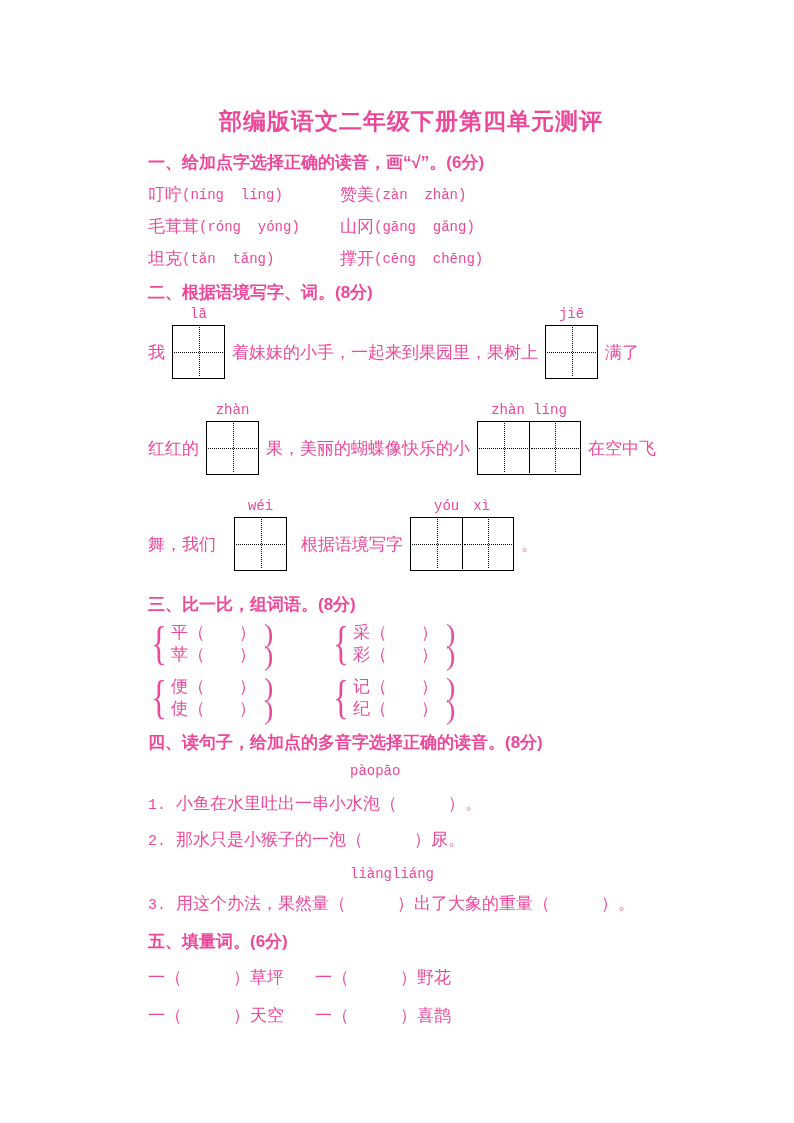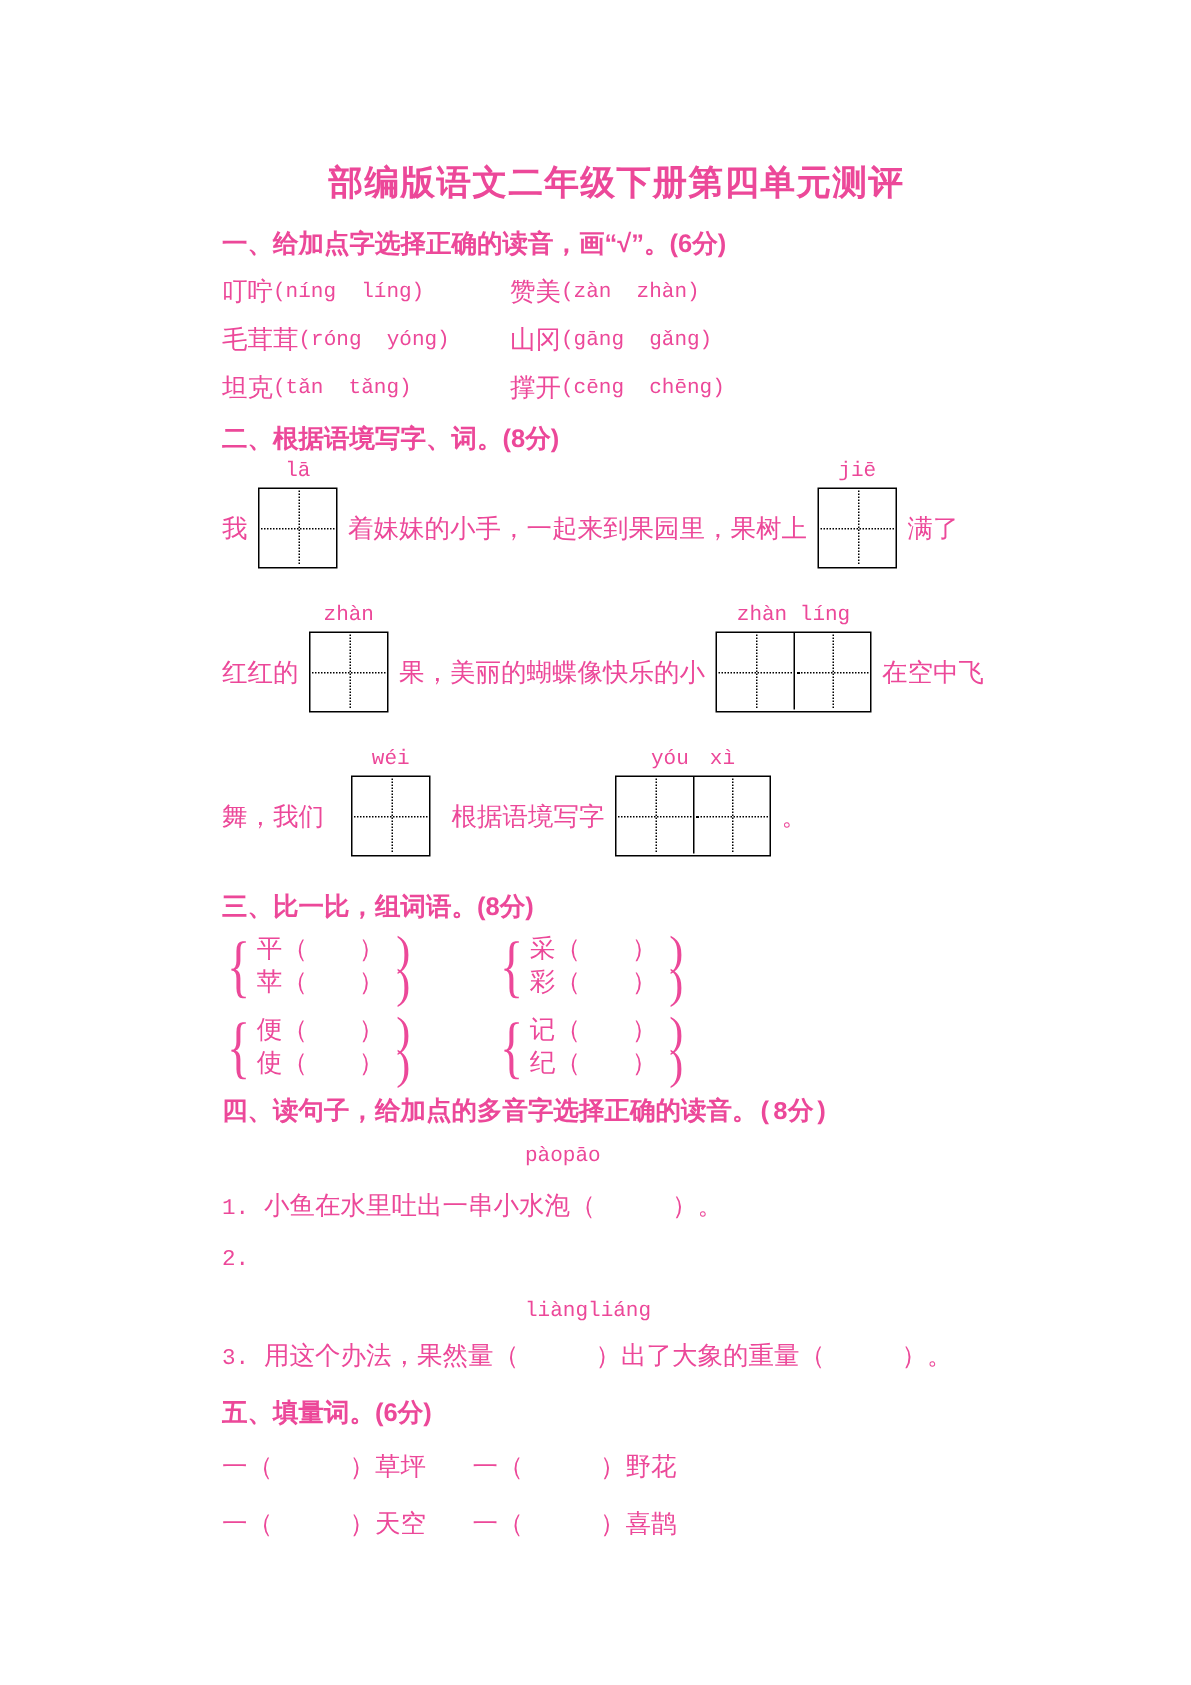--- a/index.html
+++ b/index.html
@@ -126,21 +126,21 @@
   .blank { white-space: pre; }
   .bigp {
     font-size: 28px;
     line-height: 0;
     position: relative;
     top: 5px;
     margin-left: 8px;
     font-family: "Liberation Serif", serif;
   }
   
-  .heading.s4 { margin-top: 10px; font-family: Liberation Mono, monospace; }
+  .heading.s4 { margin-top: 10px; }
   .hintline {
     margin-top: 6px;
     margin-left: 202px;
     display: flex;
     height: 20px;
     line-height: 20px;
   }
   .sentline {
     margin-top: 11px;
     height: 24px;
@@ -332,20 +332,21 @@
     <div class="hintline">
       <span class="py">pào</span>
       <span class="py">pāo</span>
     </div>
     <div class="sentline">
       <span class="num">1.</span>
       <span class="sent">小鱼在水里吐出一串小水泡（　　　）。</span>
     </div>
     <div class="sentline" style="margin-top:12px">
       <span class="num">2.</span>
+      <span class="sent">那水只是小猴子的一泡（　　　）尿。</span>
     </div>
     <div class="hintline" style="margin-top:12px">
       <span class="py">liàng</span>
       <span class="py">liáng</span>
     </div>
     <div class="sentline" style="margin-top:8px">
       <span class="num">3.</span>
       <span class="sent">用这个办法，果然量（　　　）出了大象的重量（　　　）。</span>
     </div>
 

